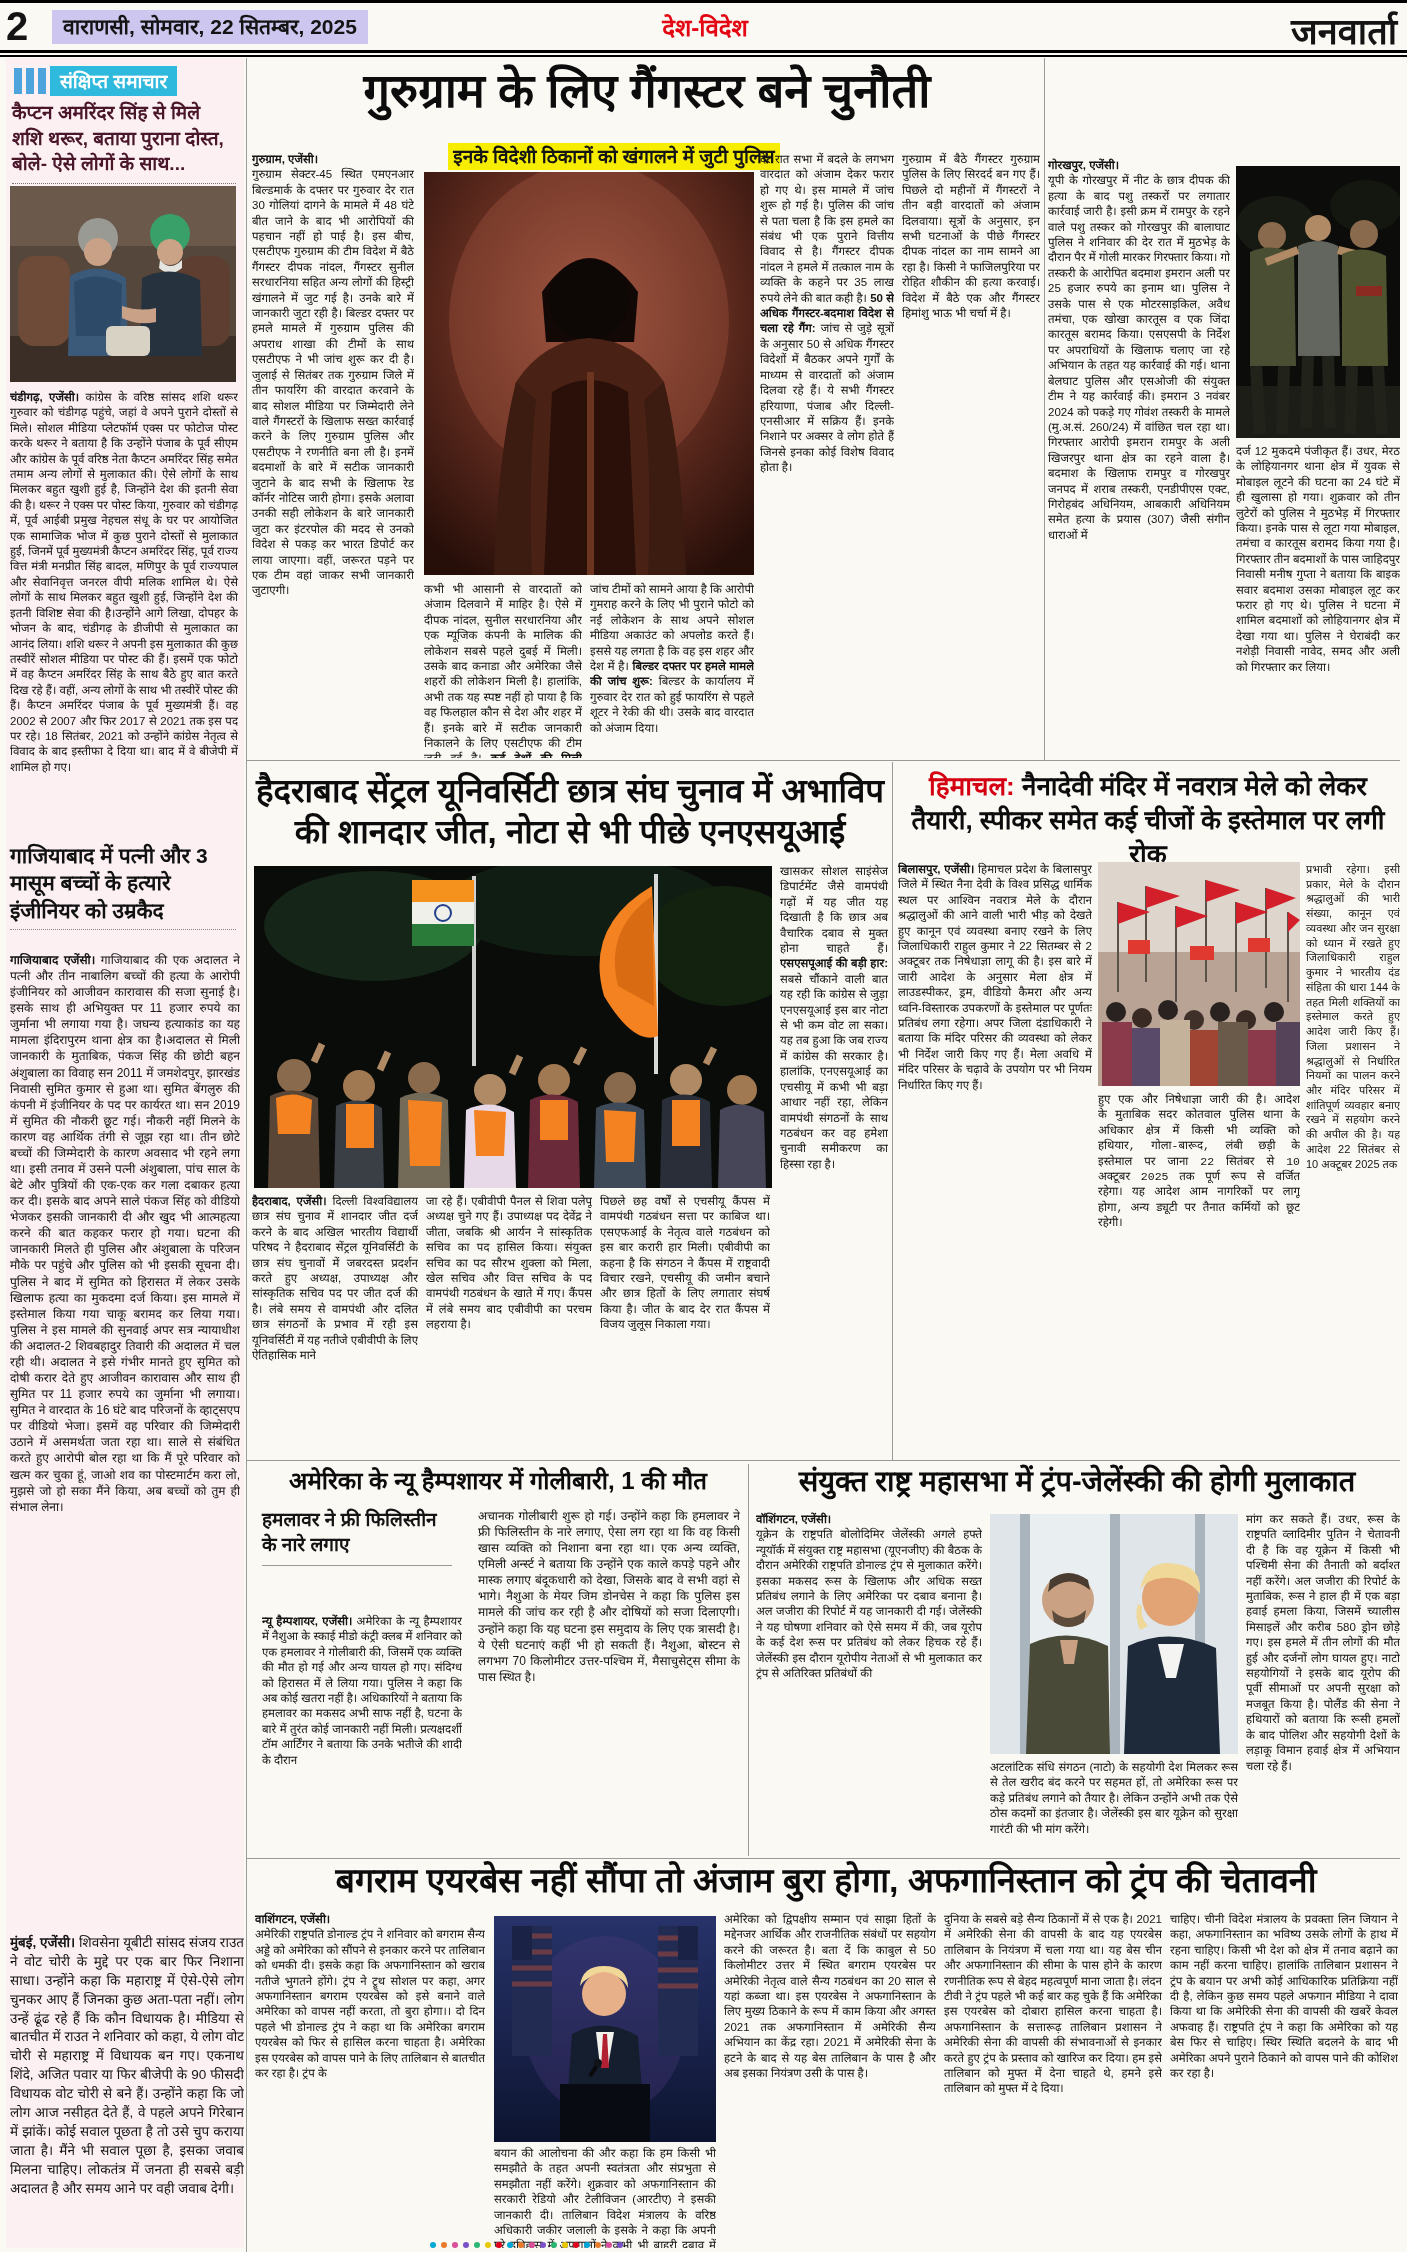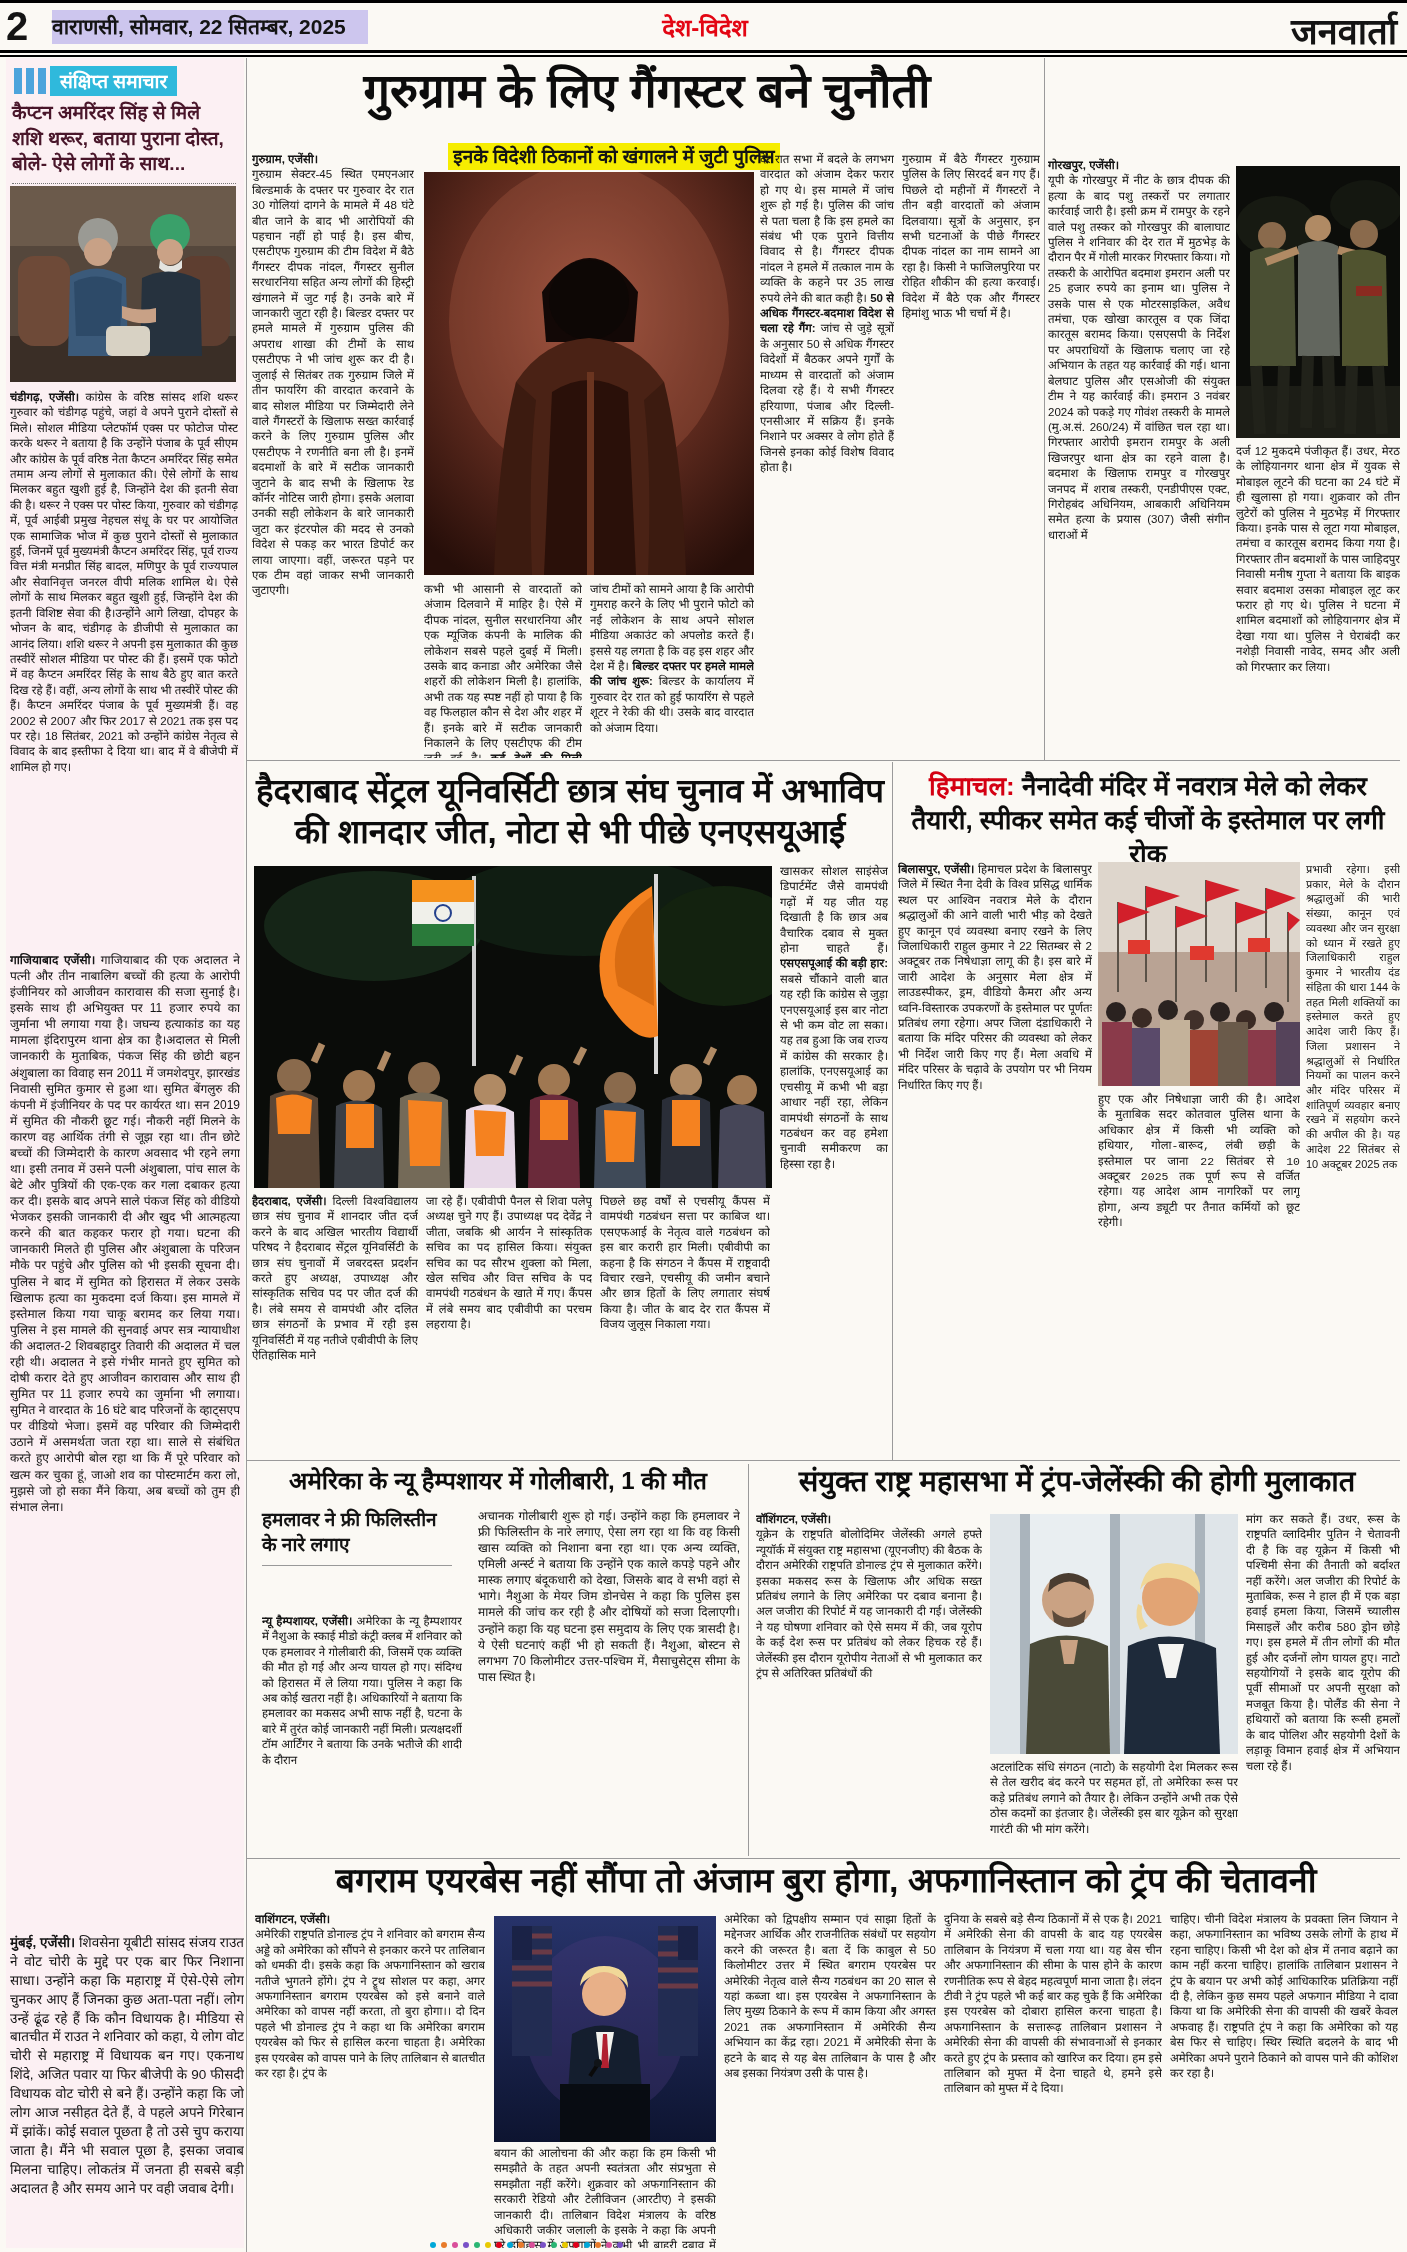--- a/index.html
+++ b/index.html
@@ -5,21 +5,21 @@
   html,body{margin:0;padding:0;background:#555;}
   #page{position:relative;width:1407px;height:2252px;background:#fbf9f4;margin:0 auto;
         font-family:"Liberation Sans",sans-serif;color:#141414;overflow:hidden;}
   .abs{position:absolute;}
   .rule-h{position:absolute;height:1px;background:#9a9a9a;}
   .rule-v{position:absolute;width:1px;background:#9a9a9a;}
   .topbar{position:absolute;left:0;top:0;width:1407px;height:3px;background:#000;}
   .dbl{position:absolute;left:0;top:50px;width:1407px;height:7px;border-top:3px solid #000;border-bottom:2px solid #000;box-sizing:border-box;}
   .pagenum{position:absolute;left:6px;top:4px;font-size:40px;font-weight:bold;}
   .datebox{position:absolute;left:52px;top:10px;width:316px;height:34px;background:#cdc6ee;
-           font-weight:bold;font-size:21px;line-height:34px;text-align:left;}
+           font-weight:bold;font-size:21px;line-height:34px;text-align:center;}
   .section{position:absolute;left:560px;top:10px;width:290px;text-align:center;color:#e30613;font-weight:bold;font-size:24px;}
   .masthead{position:absolute;right:10px;top:6px;width:200px;text-align:right;font-weight:bold;font-size:36px;font-family:"Liberation Serif",serif;}
   .leftrail{position:absolute;left:6px;top:58px;width:238px;height:2190px;background:#fcf0f3;}
   .briefhead{position:absolute;left:14px;top:66px;width:224px;display:flex;align-items:center;}
   .stripe{display:inline-block;width:8px;height:26px;background:#4da4dc;margin-right:4px;}
   .brieftitle{background:#2fb9dc;color:#fff;font-weight:bold;font-size:19px;padding:2px 10px;}
   .bheadline{position:absolute;left:12px;top:100px;width:224px;font-weight:bold;font-size:19px;line-height:1.35;color:#49162a;border-bottom:1px dotted #777;padding-bottom:6px;}
   .subheadline{font-weight:bold;font-size:21px;line-height:1.3;color:#111;border-bottom:1px dotted #888;padding-bottom:5px;}
   .col{position:absolute;font-size:11.5px;line-height:1.34;text-align:justify;overflow:hidden;}
   .dl{font-weight:bold;}
@@ -72,20 +72,21 @@
       <path d="M112 120 Q130 126 146 122 L146 136 Q128 140 112 132 Z" fill="#c8a186"></path>
       <rect x="96" y="140" width="44" height="30" rx="6" fill="#d8d2c4"></rect>
     </svg>
   </div>
 
   <div class="col" style="left:10px;top:390px;width:228px;height:446px;">
     <span class="dl">चंडीगढ़, एजेंसी।</span>
     <span>कांग्रेस के वरिष्ठ सांसद शशि थरूर गुरुवार को चंडीगढ़ पहुंचे, जहां वे अपने पुराने दोस्तों से मिले। सोशल मीडिया प्लेटफॉर्म एक्स पर फोटोज पोस्ट करके थरूर ने बताया है कि उन्होंने पंजाब के पूर्व सीएम और कांग्रेस के पूर्व वरिष्ठ नेता कैप्टन अमरिंदर सिंह समेत तमाम अन्य लोगों से मुलाकात की। ऐसे लोगों के साथ मिलकर बहुत खुशी हुई है, जिन्होंने देश की इतनी सेवा की है। थरूर ने एक्स पर पोस्ट किया, गुरुवार को चंडीगढ़ में, पूर्व आईबी प्रमुख नेहचल संधू के घर पर आयोजित एक सामाजिक भोज में कुछ पुराने दोस्तों से मुलाकात हुई, जिनमें पूर्व मुख्यमंत्री कैप्टन अमरिंदर सिंह, पूर्व राज्य वित्त मंत्री मनप्रीत सिंह बादल, मणिपुर के पूर्व राज्यपाल और सेवानिवृत्त जनरल वीपी मलिक शामिल थे। ऐसे लोगों के साथ मिलकर बहुत खुशी हुई, जिन्होंने देश की इतनी विशिष्ट सेवा की है।उन्होंने आगे लिखा, दोपहर के भोजन के बाद, चंडीगढ़ के डीजीपी से मुलाकात का आनंद लिया। शशि थरूर ने अपनी इस मुलाकात की कुछ तस्वीरें सोशल मीडिया पर पोस्ट की हैं। इसमें एक फोटो में वह कैप्टन अमरिंदर सिंह के साथ बैठे हुए बात करते दिख रहे हैं। वहीं, अन्य लोगों के साथ भी तस्वीरें पोस्ट की हैं। कैप्टन अमरिंदर पंजाब के पूर्व मुख्यमंत्री हैं। वह 2002 से 2007 और फिर 2017 से 2021 तक इस पद पर रहे। 18 सितंबर, 2021 को उन्होंने कांग्रेस नेतृत्व से विवाद के बाद इस्तीफा दे दिया था। बाद में वे बीजेपी में शामिल हो गए।</span>
   </div>
 
+  <div class="abs subheadline" style="left:10px;top:842px;width:226px;">गाजियाबाद में पत्नी और 3 मासूम बच्चों के हत्यारे इंजीनियर को उम्रकैद</div>
   <div class="col" style="left:10px;top:952px;width:230px;height:876px;font-size:12px;">
     <span class="dl">गाजियाबाद एजेंसी।</span>
     <span>गाजियाबाद की एक अदालत ने पत्नी और तीन नाबालिग बच्चों की हत्या के आरोपी इंजीनियर को आजीवन कारावास की सजा सुनाई है। इसके साथ ही अभियुक्त पर 11 हजार रुपये का जुर्माना भी लगाया गया है। जघन्य हत्याकांड का यह मामला इंदिरापुरम थाना क्षेत्र का है।अदालत से मिली जानकारी के मुताबिक, पंकज सिंह की छोटी बहन अंशुबाला का विवाह सन 2011 में जमशेदपुर, झारखंड निवासी सुमित कुमार से हुआ था। सुमित बेंगलुरु की कंपनी में इंजीनियर के पद पर कार्यरत था। सन 2019 में सुमित की नौकरी छूट गई। नौकरी नहीं मिलने के कारण वह आर्थिक तंगी से जूझ रहा था। तीन छोटे बच्चों की जिम्मेदारी के कारण अवसाद भी रहने लगा था। इसी तनाव में उसने पत्नी अंशुबाला, पांच साल के बेटे और पुत्रियों की एक-एक कर गला दबाकर हत्या कर दी। इसके बाद अपने साले पंकज सिंह को वीडियो भेजकर इसकी जानकारी दी और खुद भी आत्महत्या करने की बात कहकर फरार हो गया। घटना की जानकारी मिलते ही पुलिस और अंशुबाला के परिजन मौके पर पहुंचे और पुलिस को भी इसकी सूचना दी। पुलिस ने बाद में सुमित को हिरासत में लेकर उसके खिलाफ हत्या का मुकदमा दर्ज किया। इस मामले में इस्तेमाल किया गया चाकू बरामद कर लिया गया। पुलिस ने इस मामले की सुनवाई अपर सत्र न्यायाधीश की अदालत-2 शिवबहादुर तिवारी की अदालत में चल रही थी। अदालत ने इसे गंभीर मानते हुए सुमित को दोषी करार देते हुए आजीवन कारावास और साथ ही सुमित पर 11 हजार रुपये का जुर्माना भी लगाया। सुमित ने वारदात के 16 घंटे बाद परिजनों के व्हाट्सएप पर वीडियो भेजा। इसमें वह परिवार की जिम्मेदारी उठाने में असमर्थता जता रहा था। साले से संबंधित करते हुए आरोपी बोल रहा था कि मैं पूरे परिवार को खत्म कर चुका हूं, जाओ शव का पोस्टमार्टम करा लो, मुझसे जो हो सका मैंने किया, अब बच्चों को तुम ही संभाल लेना।</span>
   </div>
 
   <div class="col" style="left:10px;top:1934px;width:234px;height:310px;font-size:13.5px;line-height:1.4;">
     <span class="dl">मुंबई, एजेंसी।</span>
     <span>शिवसेना यूबीटी सांसद संजय राउत ने वोट चोरी के मुद्दे पर एक बार फिर निशाना साधा। उन्होंने कहा कि महाराष्ट्र में ऐसे-ऐसे लोग चुनकर आए हैं जिनका कुछ अता-पता नहीं। लोग उन्हें ढूंढ रहे हैं कि कौन विधायक है। मीडिया से बातचीत में राउत ने शनिवार को कहा, ये लोग वोट चोरी से महाराष्ट्र में विधायक बन गए। एकनाथ शिंदे, अजित पवार या फिर बीजेपी के 90 फीसदी विधायक वोट चोरी से बने हैं। उन्होंने कहा कि जो लोग आज नसीहत देते हैं, वे पहले अपने गिरेबान में झांकें। कोई सवाल पूछता है तो उसे चुप कराया जाता है। मैंने भी सवाल पूछा है, इसका जवाब मिलना चाहिए। लोकतंत्र में जनता ही सबसे बड़ी अदालत है और समय आने पर वही जवाब देगी।</span>
   </div>
 

